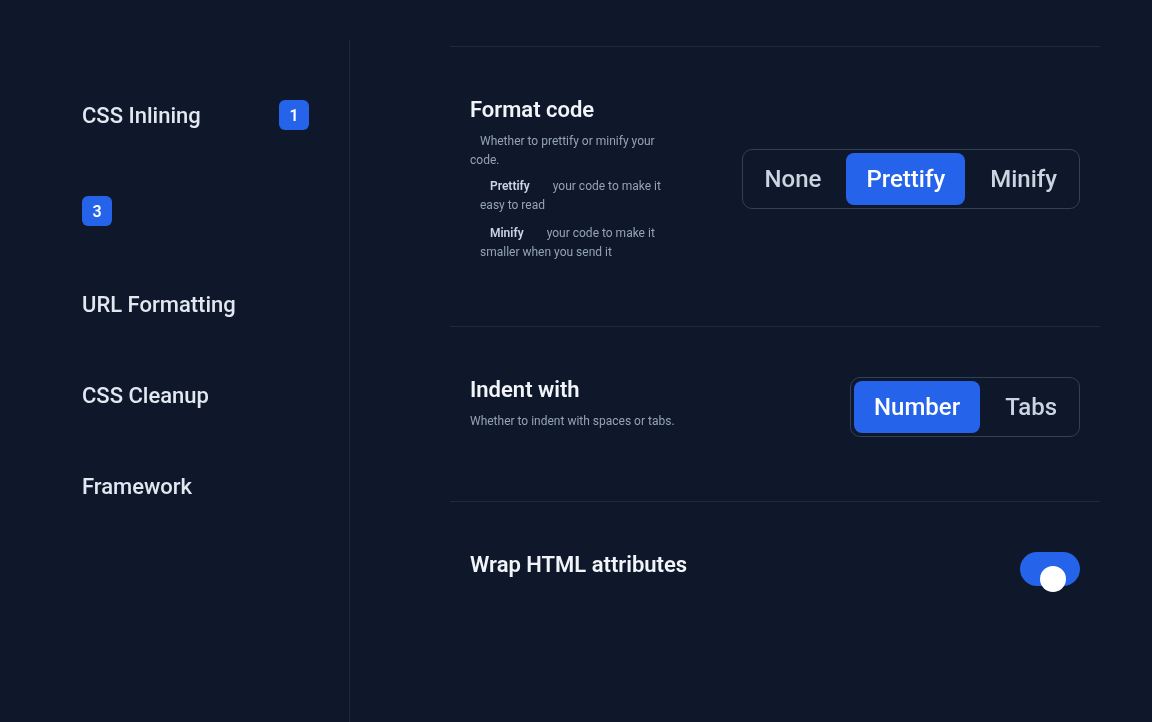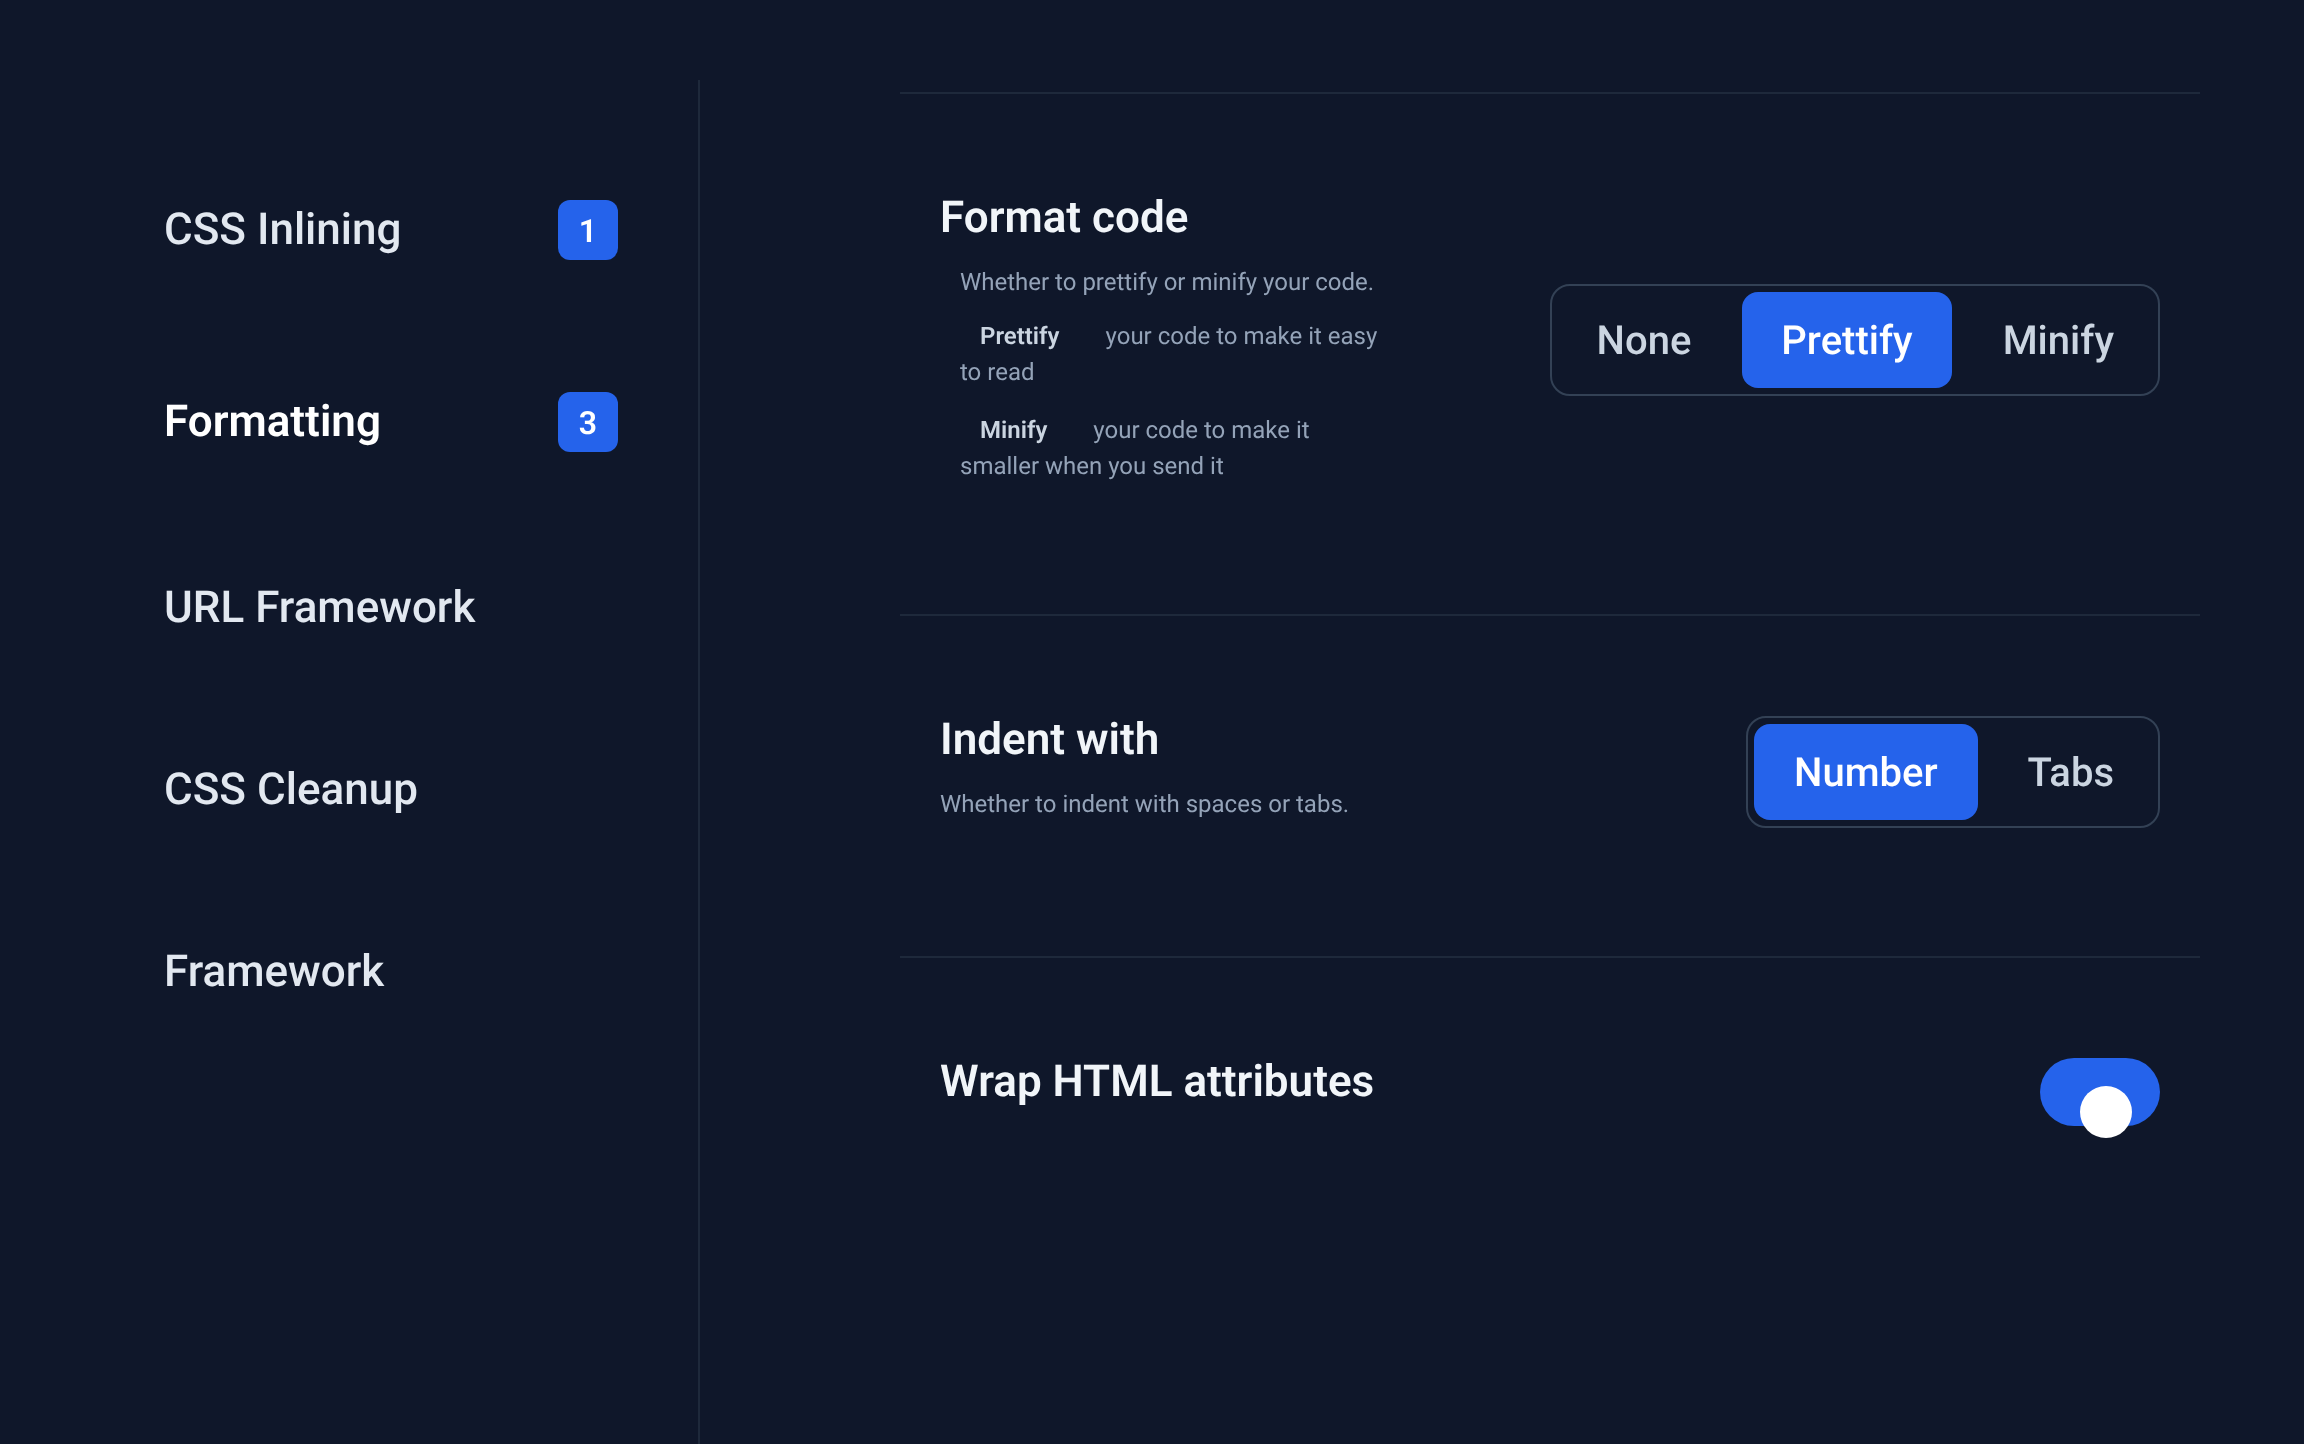--- a/index.html
+++ b/index.html
@@ -86,21 +86,21 @@
     display: inline-flex;
     border: 1px solid #334155;
     border-radius: 10px;
     overflow: hidden;
     background: #0f172a;
   }
   .segmented button {
     background: transparent;
     border: none;
     color: #cbd5e1;
-    font-size: 20px;
+    font-size: 24px;
     font-weight: 500;
     padding: 12px 22px;
     cursor: pointer;
     font-family: inherit;
   }
   .segmented button.selected {
     background: #2563eb;
     color: #fff;
     border-radius: 8px;
     margin: 3px;
@@ -144,25 +144,24 @@
 <body>
 
 <div class="app">
 
   <nav class="sidebar">
     <div class="sidebar-item">
       <span class="label">CSS Inlining</span>
       <span class="badge">1</span>
     </div>
     <div class="sidebar-item active">
-      <span class="label">Formatting</span>
       <span class="badge">3</span>
     </div>
     <div class="sidebar-item">
-      <span class="label">URL Framework</span>
+      <span class="label">URL Formatting</span>
     </div>
     <div class="sidebar-item">
       <span class="label">CSS Cleanup</span>
     </div>
     <div class="sidebar-item">
       <span class="label">Framework</span>
     </div>
   </nav>
 
   <main class="main">

